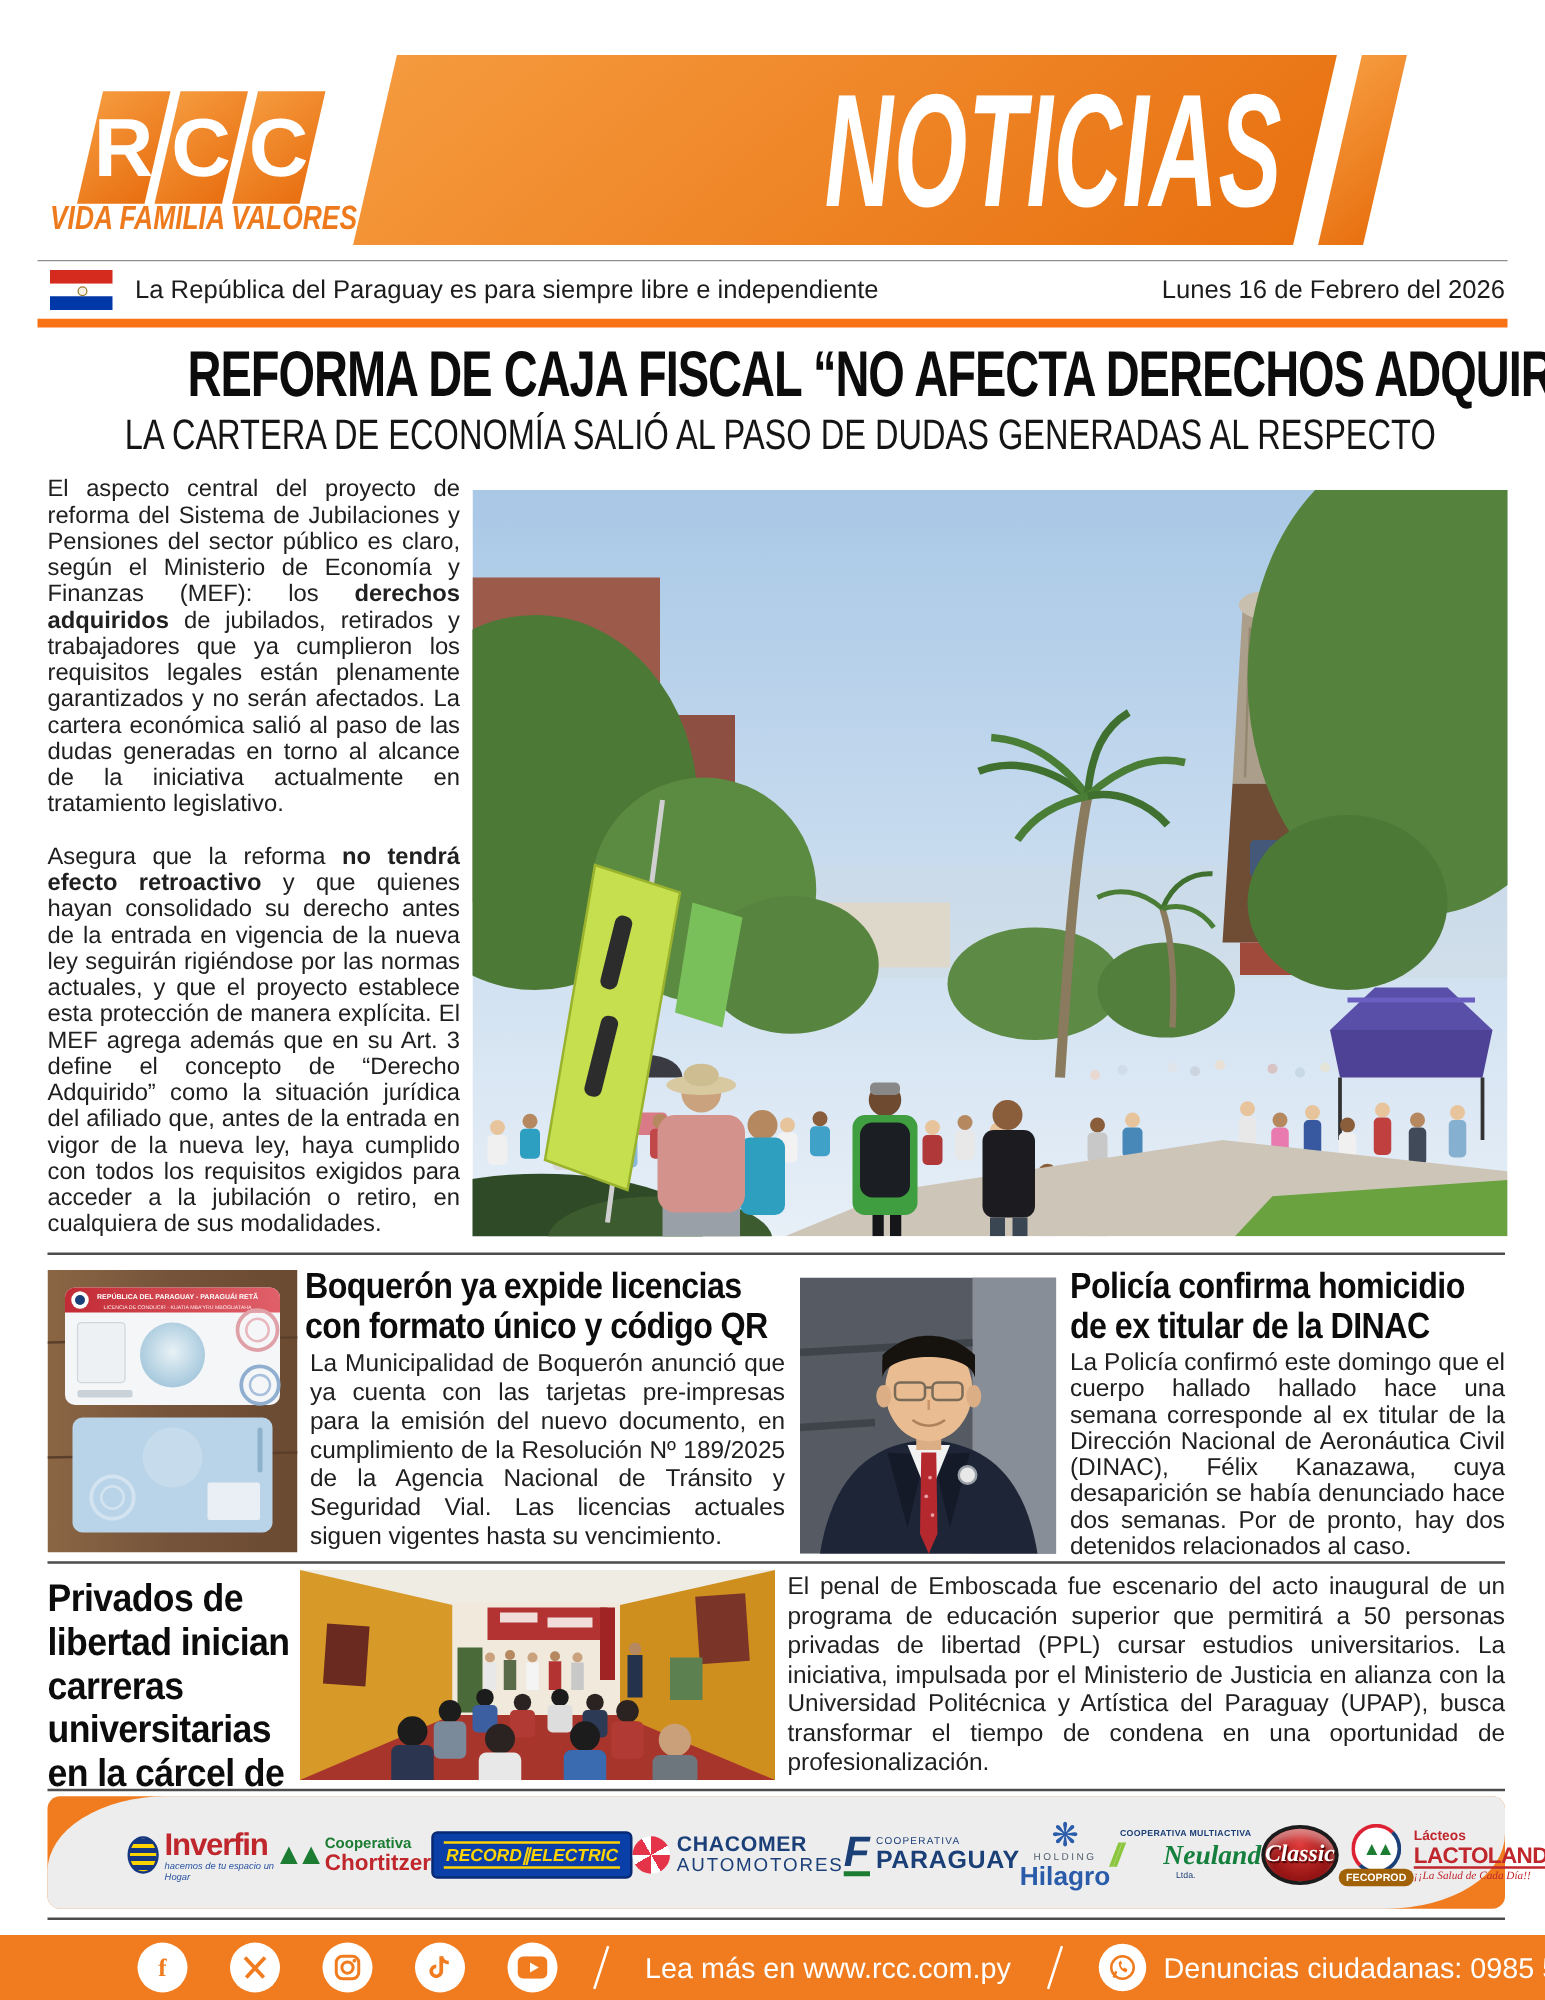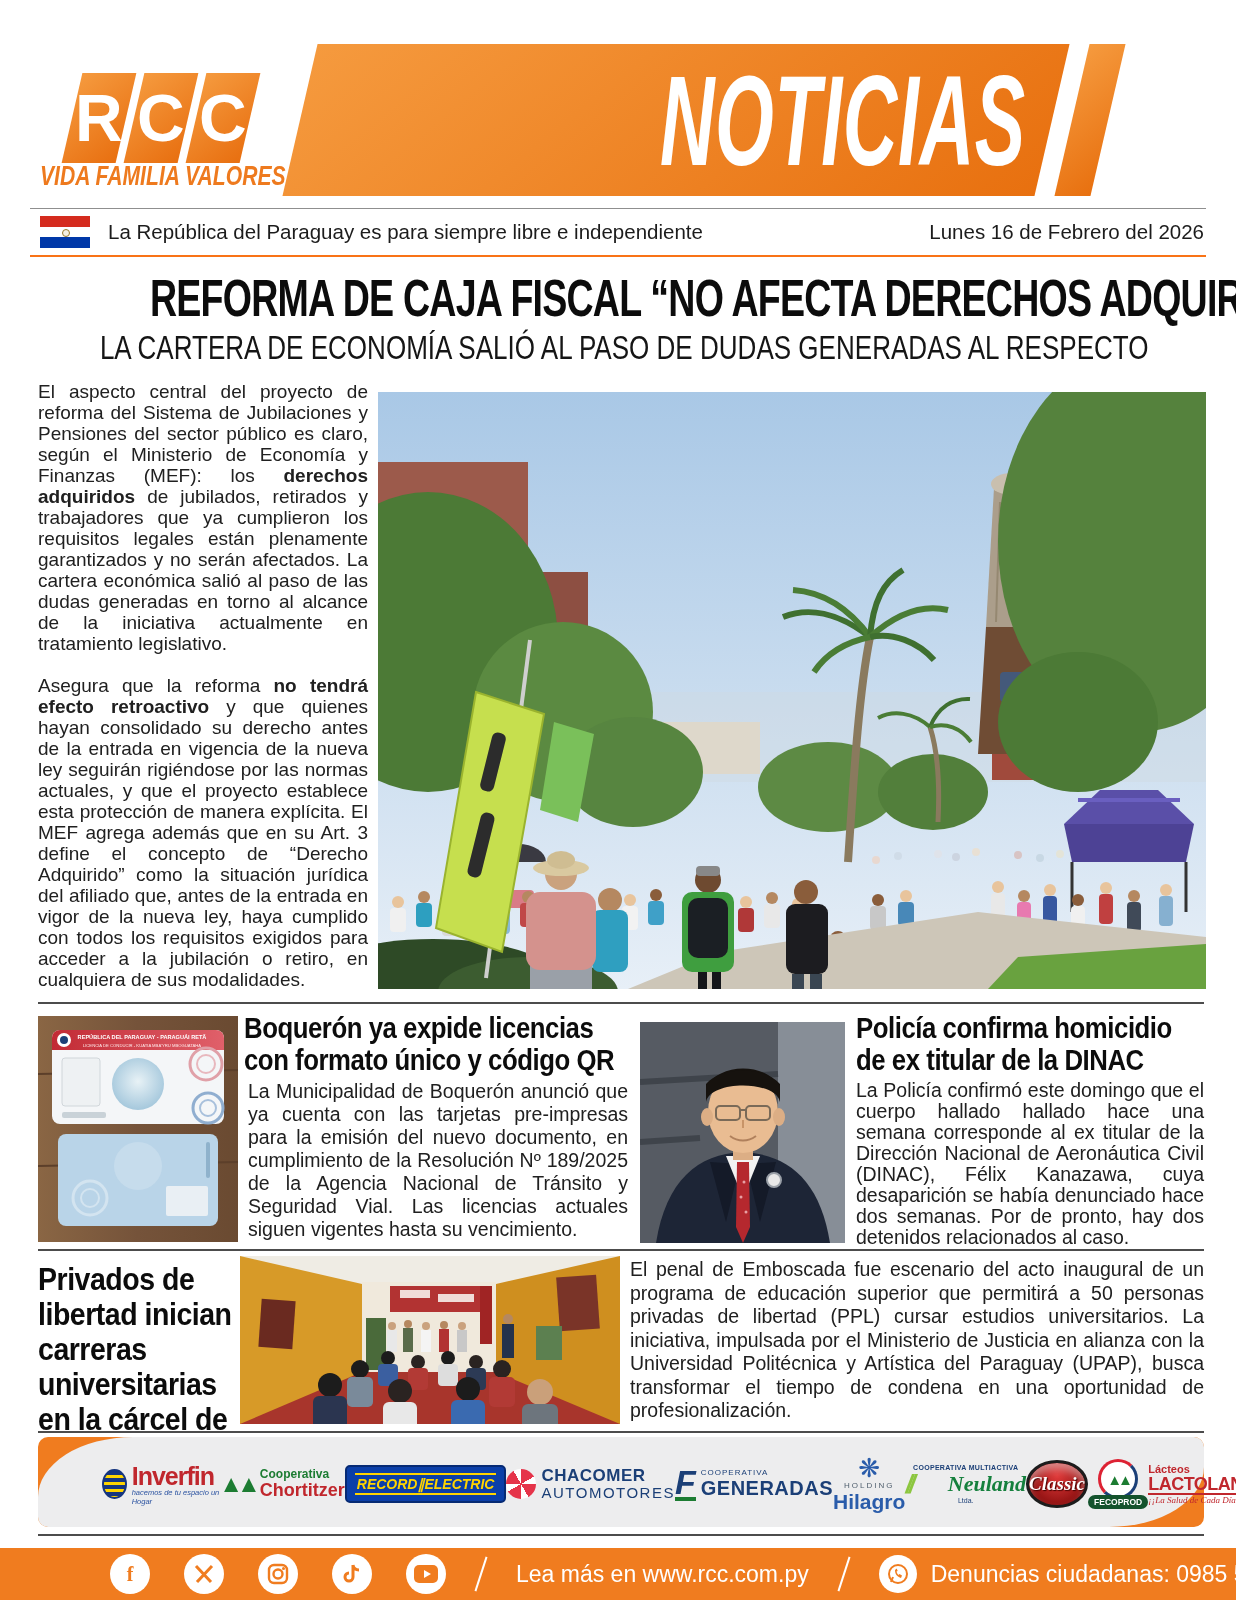--- a/index.html
+++ b/index.html
@@ -15,21 +15,21 @@
            font-size:24px;letter-spacing:0px;white-space:nowrap;transform:scale(0.88,1.12);transform-origin:left top;}
   .banner{position:absolute;left:300px;top:44px;width:752px;height:152px;background:linear-gradient(135deg,#f59a3e,#e8700f);
           transform:skewX(-13deg);display:flex;align-items:center;justify-content:flex-end;padding-right:26px;box-sizing:border-box;}
   .banner-text{display:inline-block;transform:skewX(13deg) scale(0.60,1.02);transform-origin:right center;
                font-style:italic;font-weight:bold;font-size:126px;color:#fff;white-space:nowrap;letter-spacing:1px;}
   .banner-slash{position:absolute;left:1072px;top:44px;width:36px;height:152px;background:linear-gradient(135deg,#f59a3e,#e8700f);
                 transform:skewX(-13deg);}
 
   
   .motto-bar{position:absolute;left:30px;top:208px;width:1176px;height:46px;border-top:1px solid #8f8f8f;
-             border-bottom:2px solid #f97316;display:flex;align-items:center;}
+             border-bottom:7px solid #f97316;display:flex;align-items:center;}
   .flag{width:50px;height:32px;margin-left:10px;position:relative;flex:0 0 auto;}
   .flag .r{position:absolute;top:0;left:0;right:0;height:11px;background:#d52b1e;}
   .flag .w{position:absolute;top:11px;left:0;right:0;height:10px;background:#fff;border:0;}
   .flag .b{position:absolute;bottom:0;left:0;right:0;height:11px;background:#0038a8;}
   .flag .e{position:absolute;top:13px;left:22px;width:6px;height:6px;border-radius:50%;border:1px solid #9a7b2d;background:#f4f0e4;}
   .motto-text{font-size:20.5px;color:#1c1c1c;margin-left:18px;}
   .motto-date{font-size:20.5px;color:#1c1c1c;margin-left:auto;margin-right:2px;}
 
   
   .headline{position:absolute;left:0;top:268px;width:1236px;text-align:center;}
@@ -85,21 +85,21 @@
   .hilagro-2{color:#2a5caa;font-weight:bold;font-size:21px;letter-spacing:0px;}
   .neuland-1{color:#1b3f77;font-weight:bold;font-size:7px;letter-spacing:0.3px;}
   .neuland-ll{color:#8cc63f;font-weight:bold;font-style:italic;font-size:26px;letter-spacing:-4px;line-height:0.8;}
   .neuland-2{color:#15803d;font-weight:bold;font-style:italic;font-size:22px;font-family:"Liberation Serif",serif;margin-left:32px;}
   .neuland-3{color:#1b3f77;font-size:7px;}
   .classic-oval{width:92px;height:42px;border-radius:50%/50%;background:radial-gradient(ellipse at 50% 30%,#e03a3a,#8c0f0f 75%);
                 border:3px solid #1c1c1c;display:flex;align-items:center;justify-content:center;box-shadow:inset 0 6px 8px rgba(255,255,255,0.45);}
   .classic-text{color:#fff;font-style:italic;font-weight:bold;font-size:19px;font-family:"Liberation Serif",serif;text-shadow:1px 1px 1px #400;}
   .fecoprod-circle{width:34px;height:34px;border-radius:50%;border:3px solid;border-color:#d23 #1b3f77 #1b3f77 #d23;
                    display:flex;align-items:center;justify-content:center;color:#1c7c32;font-size:15px;letter-spacing:-4px;background:#fff;}
-  .fecoprod-pill{background:#14532d;color:#fff;font-weight:bold;font-size:8.5px;border-radius:8px;padding:2px 6px;margin-top:-4px;text-align:center;}
+  .fecoprod-pill{background:#a16207;color:#fff;font-weight:bold;font-size:8.5px;border-radius:8px;padding:2px 6px;margin-top:-4px;text-align:center;}
   .lacto-1{color:#c0272d;font-weight:bold;font-size:11px;}
   .lacto-2{color:#c0272d;font-weight:bold;font-size:18px;letter-spacing:-0.5px;border-bottom:2px solid #c0272d;line-height:1.05;}
   .lacto-3{color:#c0272d;font-style:italic;font-size:9px;font-family:"Liberation Serif",serif;}
 
   
   .footer{position:absolute;left:0;top:1548px;width:1236px;height:52px;background:#f07c1f;display:flex;align-items:center;}
   .soc{width:40px;height:40px;border-radius:50%;background:#fff;display:flex;align-items:center;justify-content:center;margin-right:34px;flex:0 0 auto;}
   .slash{width:2px;height:36px;background:#fff;transform:rotate(18deg);margin:0 34px;flex:0 0 auto;}
   .footer-text{color:#fff;font-size:23px;white-space:nowrap;}
   .wa-circle{width:38px;height:38px;border-radius:50%;background:#fff;display:flex;align-items:center;justify-content:center;margin-right:14px;flex:0 0 auto;}
@@ -564,21 +564,21 @@
         <div>
             <div class="chacomer-1">CHACOMER</div>
              <div class="chacomer-2">AUTOMOTORES</div>
           </div>
       </div>
 
       <div class="logo-item">
         <div class="fernheim-f">F</div>
         <div>
             <div class="fernheim-1">COOPERATIVA</div>
-             <div class="fernheim-2">GENERADAS</div>
+             <div class="fernheim-2">PARAGUAY</div>
           </div>
       </div>
 
       <div class="logo-item" style="flex-direction:column;gap:0;">
         <div class="hilagro-icon">❋</div>
         <div class="hilagro-1">HOLDING</div>
         <div class="hilagro-2">Hilagro</div>
       </div>
 
       <div style="text-align:center;">

